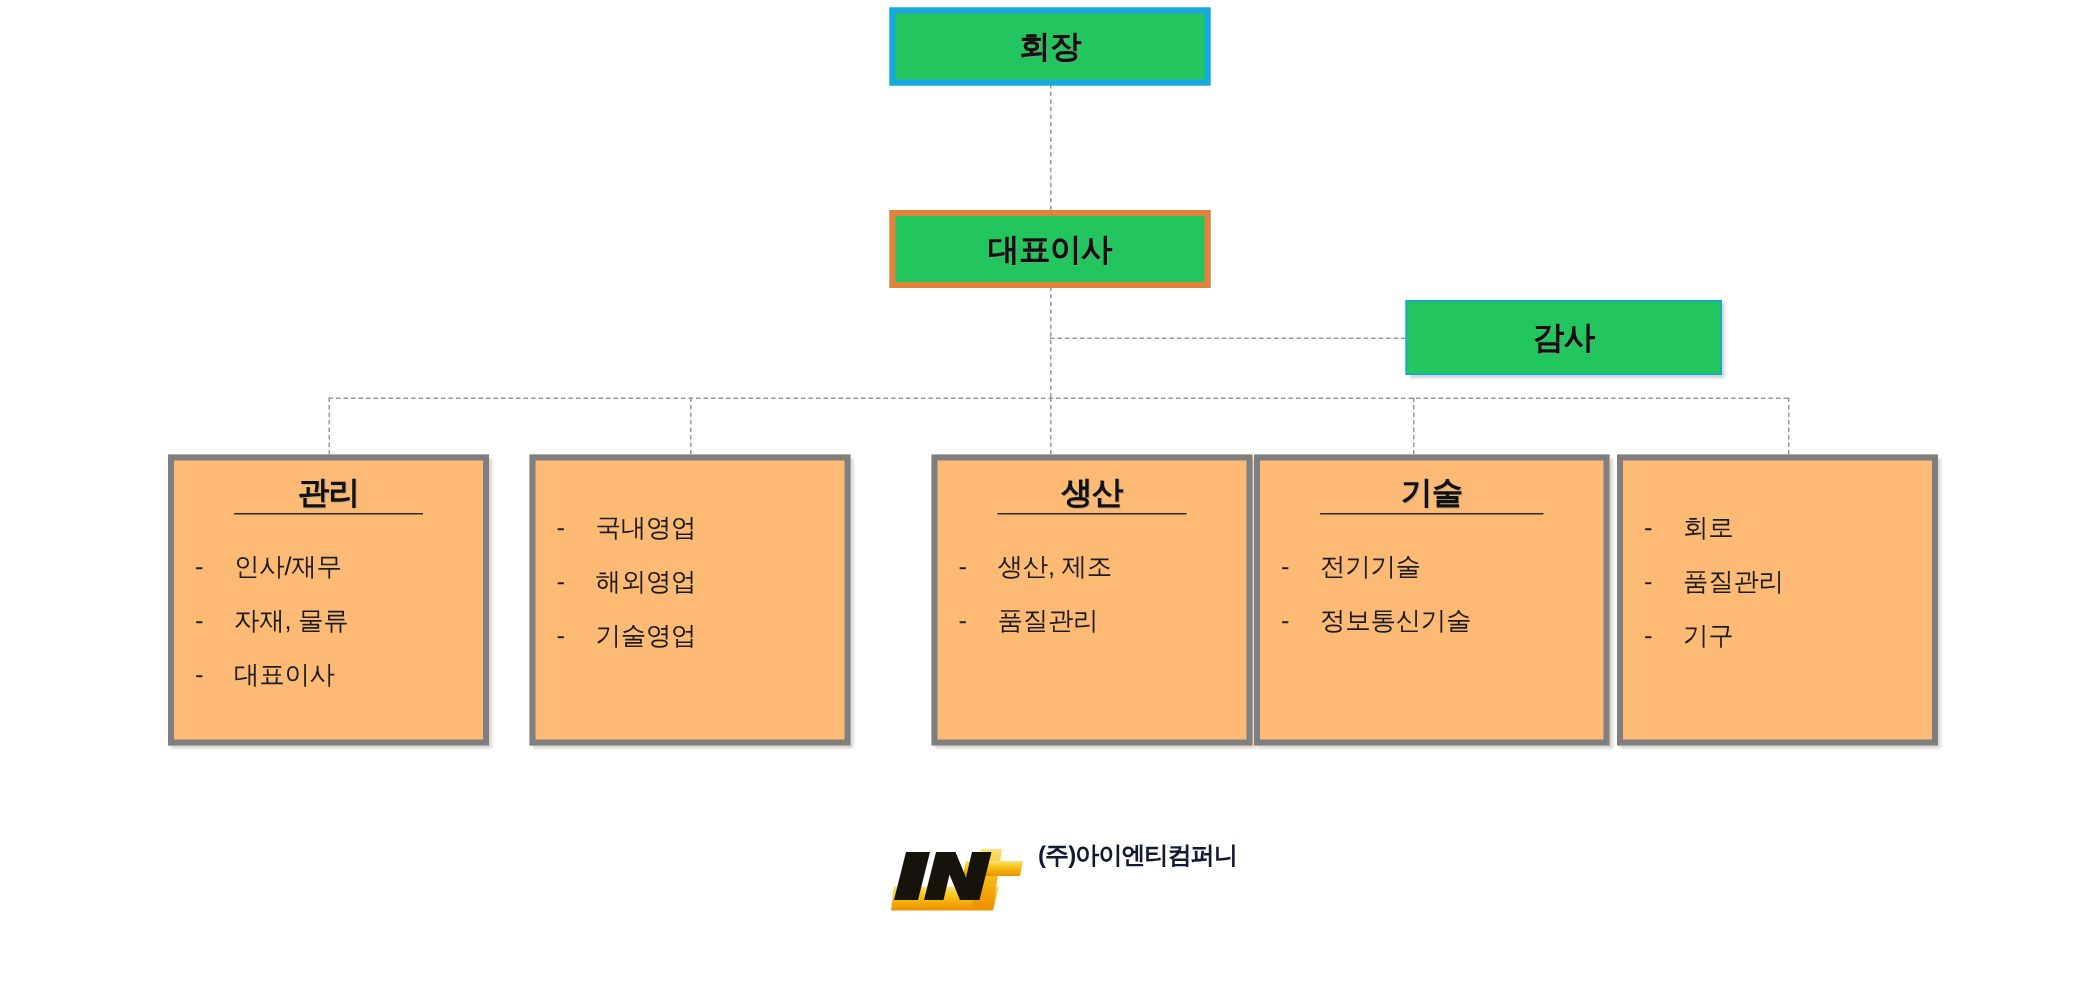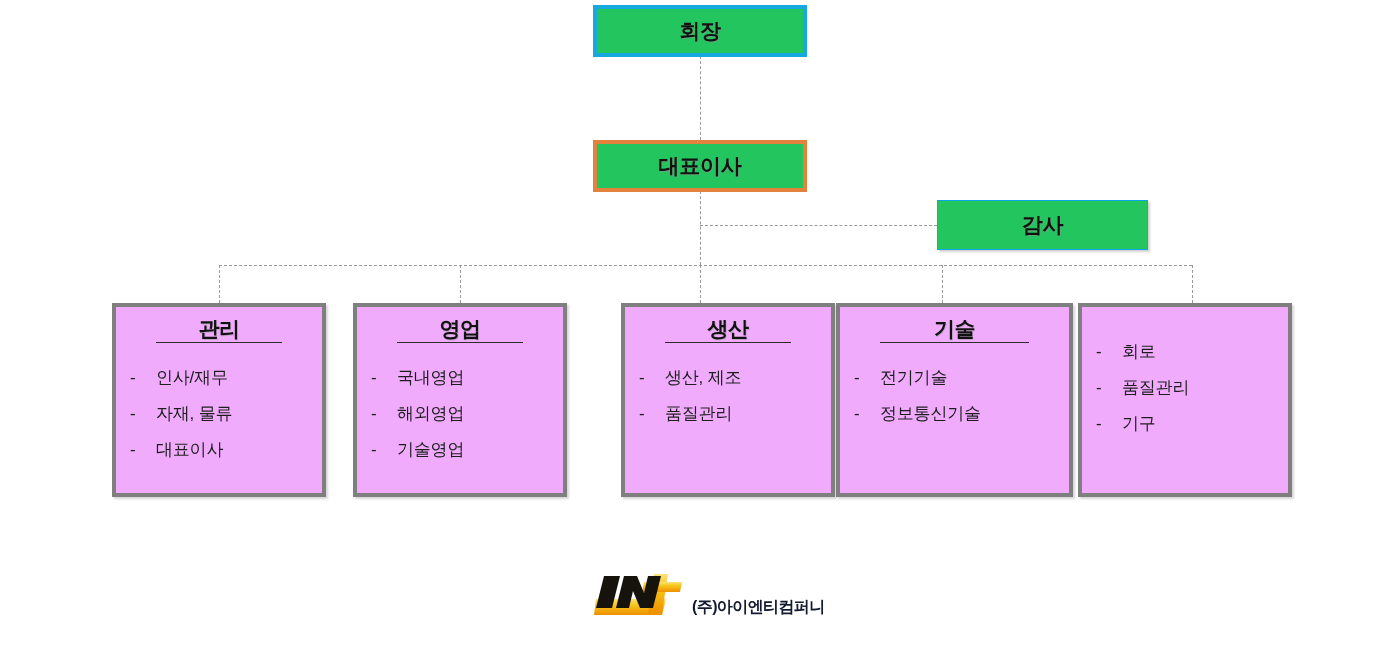--- a/index.html
+++ b/index.html
@@ -58,21 +58,21 @@
   }
   .node-auditor {
     border: 1px solid #0ea5e9;
     box-shadow: 2px 2px 2px rgba(0,0,0,0.18);
   }
 
   
   .dept {
     position: absolute;
     box-sizing: border-box;
-    background: #f0abfc;
+    background: #fdba74;
     border: 4px solid #7f7f7f;
     box-shadow: 2px 2px 2px rgba(0,0,0,0.16);
     padding: 10px 0 0 0;
   }
   .dept-head {
     text-align: center;
     padding: 0 22px;
   }
   .dept-title {
     display: inline-block;
@@ -111,21 +111,21 @@
   }
 
   
   #logo-block {
     position: absolute;
     left: 592px;
     top: 560px;
     width: 260px;
     height: 58px;
     display: flex;
-    align-items: flex-end;
+    align-items: flex-start;
   }
   .logo-mark {
     position: relative;
     width: 96px;
     height: 50px;
     flex: 0 0 96px;
   }
   .logo-mark svg {
     display: block;
   }
@@ -184,24 +184,20 @@
         <span class="dept-text">자재, 물류</span>
       </li>
       <li class="dept-item">
         <span class="dept-dash">-</span>
         <span class="dept-text">대표이사</span>
       </li>
     </ul>
   </div>
 
   <div class="dept" style="left:353px; top:303px; width:214px; height:194px;">
-    <div class="dept-head">
-      <span class="dept-title">영업</span>
-      <div class="dept-rule"></div>
-    </div>
     <ul class="dept-items">
       <li class="dept-item">
         <span class="dept-dash">-</span>
         <span class="dept-text">국내영업</span>
       </li>
       <li class="dept-item">
         <span class="dept-dash">-</span>
         <span class="dept-text">해외영업</span>
       </li>
       <li class="dept-item">

